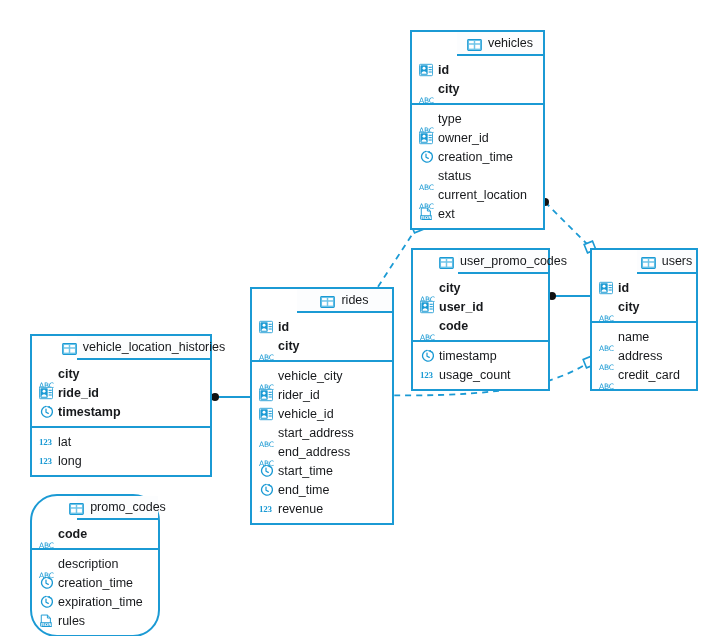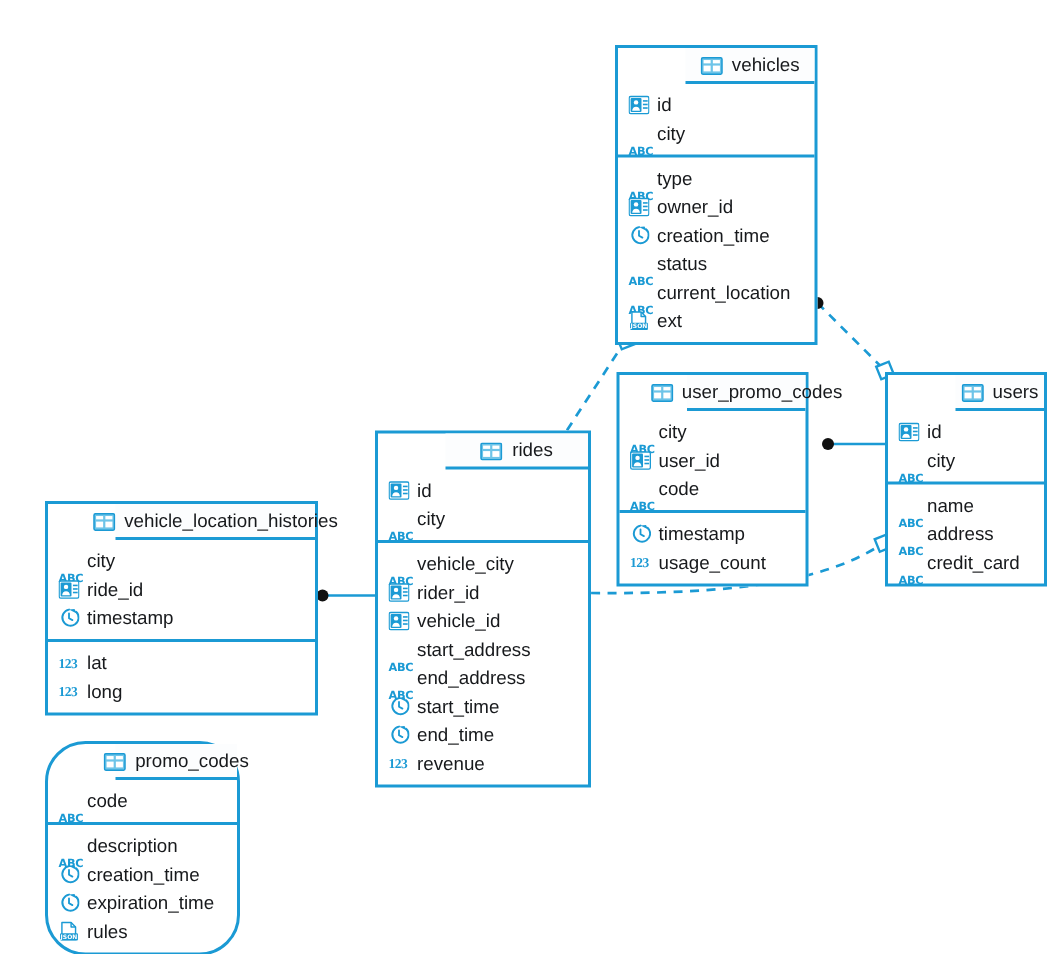--- a/index.html
+++ b/index.html
@@ -37,29 +37,29 @@
   }
   .section.pk{border-bottom:2px solid #1b9ad4;}
   .field{
     display:flex;align-items:center;gap:5px;
     height:19px;
     padding:0 6px 0 7px;
     box-sizing:border-box;
     white-space:nowrap;
   }
   .fname{font-size:12.5px;color:#17191c;}
-  .field.key .fname{font-weight:normal;}
+  .field.key .fname{font-weight:bold;}
 
   
   .ic{width:14px;height:14px;flex:0 0 14px;position:relative;display:inline-block;}
 
   
   .ic-abc{
     font-family:"DejaVu Sans", sans-serif;
-    font-size:7.5px;font-weight:bold;color:#1b9ad4;
+    font-size:7.5px;font-weight:normal;color:#1b9ad4;
     letter-spacing:-0.2px;
     line-height:14px;text-align:right;margin-top:24px;
   }
   
   .ic-123{
     font-family:Liberation Serif, serif;
     font-size:9px;font-weight:bold;color:#1b9ad4;
     letter-spacing:-0.3px;
     line-height:14px;text-align:left;
   }
@@ -162,21 +162,21 @@
             <span class="ic ic-json"><svg width="14" height="14" viewBox="0 0 16 16">
                 <path d="M2.6 1.2 h7.0 l3.4 3.4 v9.6 h-10.4 z" fill="#ffffff" stroke="#1b9ad4" stroke-width="1.1" stroke-linejoin="round"></path>
                 <path d="M9.6 1.2 v3.4 h3.4" fill="none" stroke="#1b9ad4" stroke-width="1.1" stroke-linejoin="round"></path>
                 <rect x="1.2" y="9.4" width="13.6" height="5.4" rx="0.8" fill="#1b9ad4"></rect>
                 <text x="8" y="13.6" font-size="4.6" font-family="DejaVu Sans, sans-serif" font-weight="bold" fill="#ffffff" text-anchor="middle">JSON</text>
               </svg></span>
             <span class="fname">ext</span>
           </div>
         </div>
       </div>
-      <div class="table-box" style="left: 411px; top: 248px; width: 128px;">
+      <div class="table-box" style="left: 411px; top: 248px; width: 139px;">
         <div class="tbl-header">
           <span class="ic ic-grid"><svg width="15" height="12" viewBox="0 0 16 13">
               <rect x="0.6" y="0.6" width="14.8" height="11.8" rx="1" fill="#6ec4e8" stroke="#1b9ad4" stroke-width="1.1"></rect>
               <rect x="2.1" y="2.2" width="5.1" height="2.4" fill="#ffffff"></rect>
               <rect x="8.8" y="2.2" width="5.1" height="2.4" fill="#ffffff"></rect>
               <rect x="2.1" y="6.2" width="5.1" height="4.2" fill="#ffffff"></rect>
               <rect x="8.8" y="6.2" width="5.1" height="4.2" fill="#ffffff"></rect>
             </svg></span>
           <span class="tbl-title">user_promo_codes</span>
         </div>

